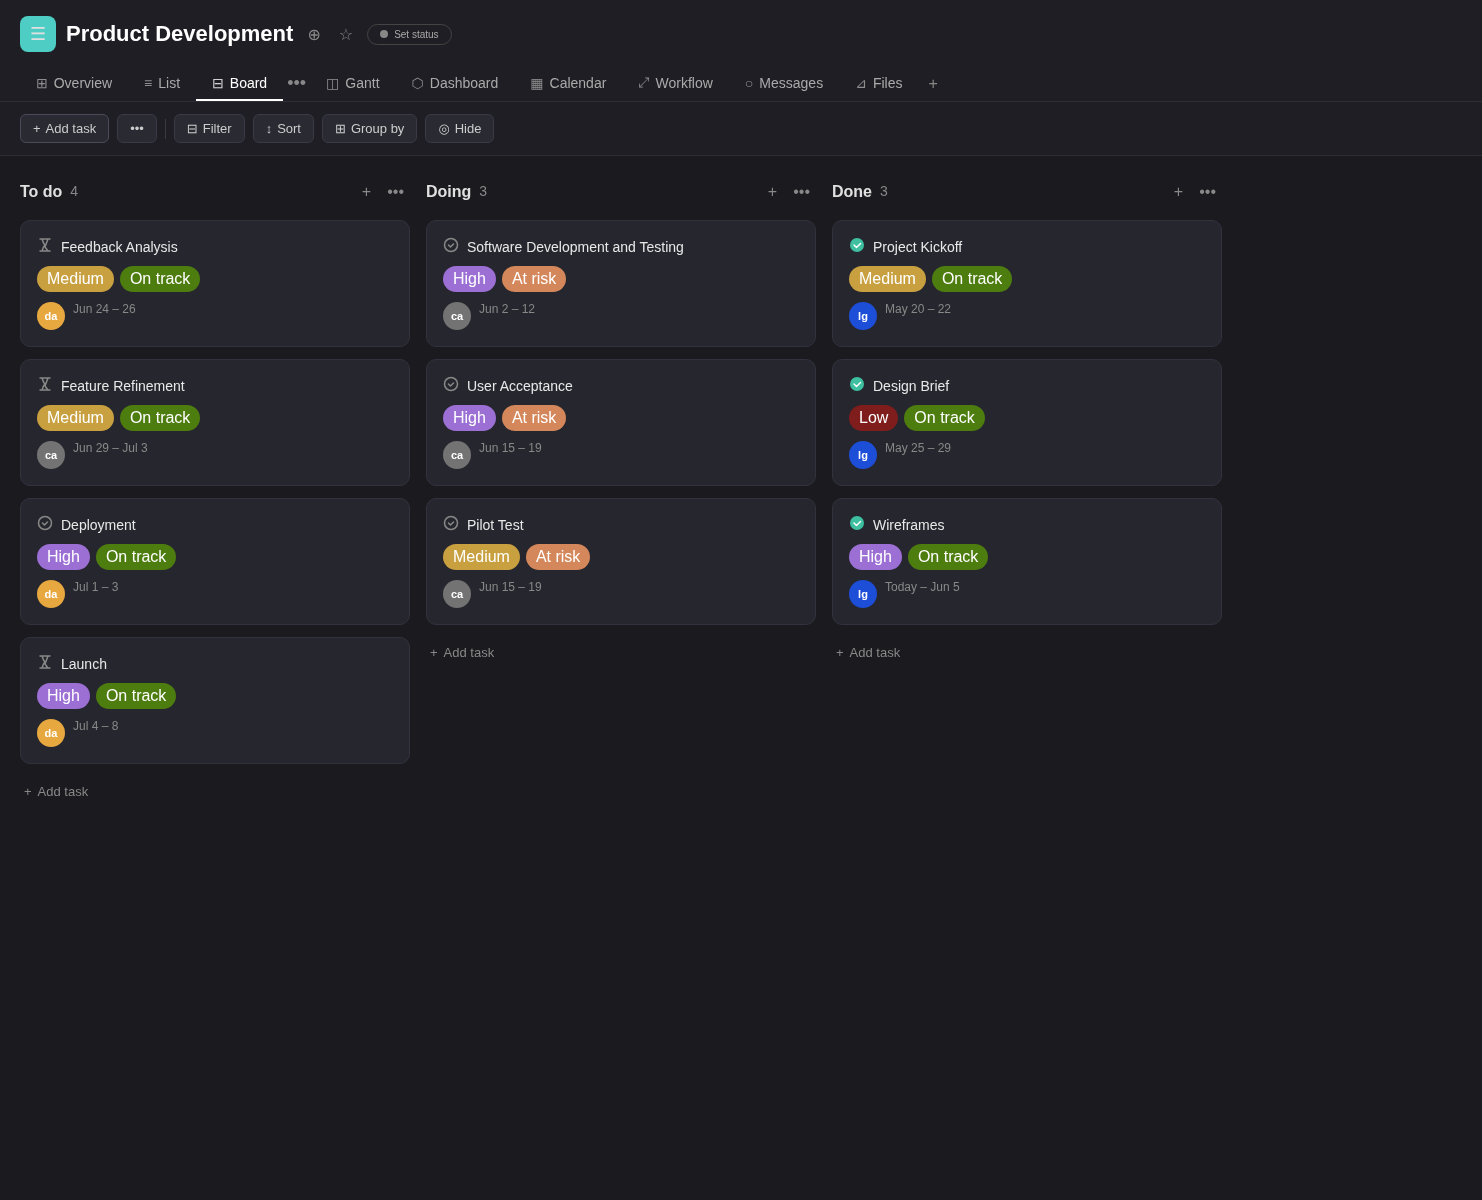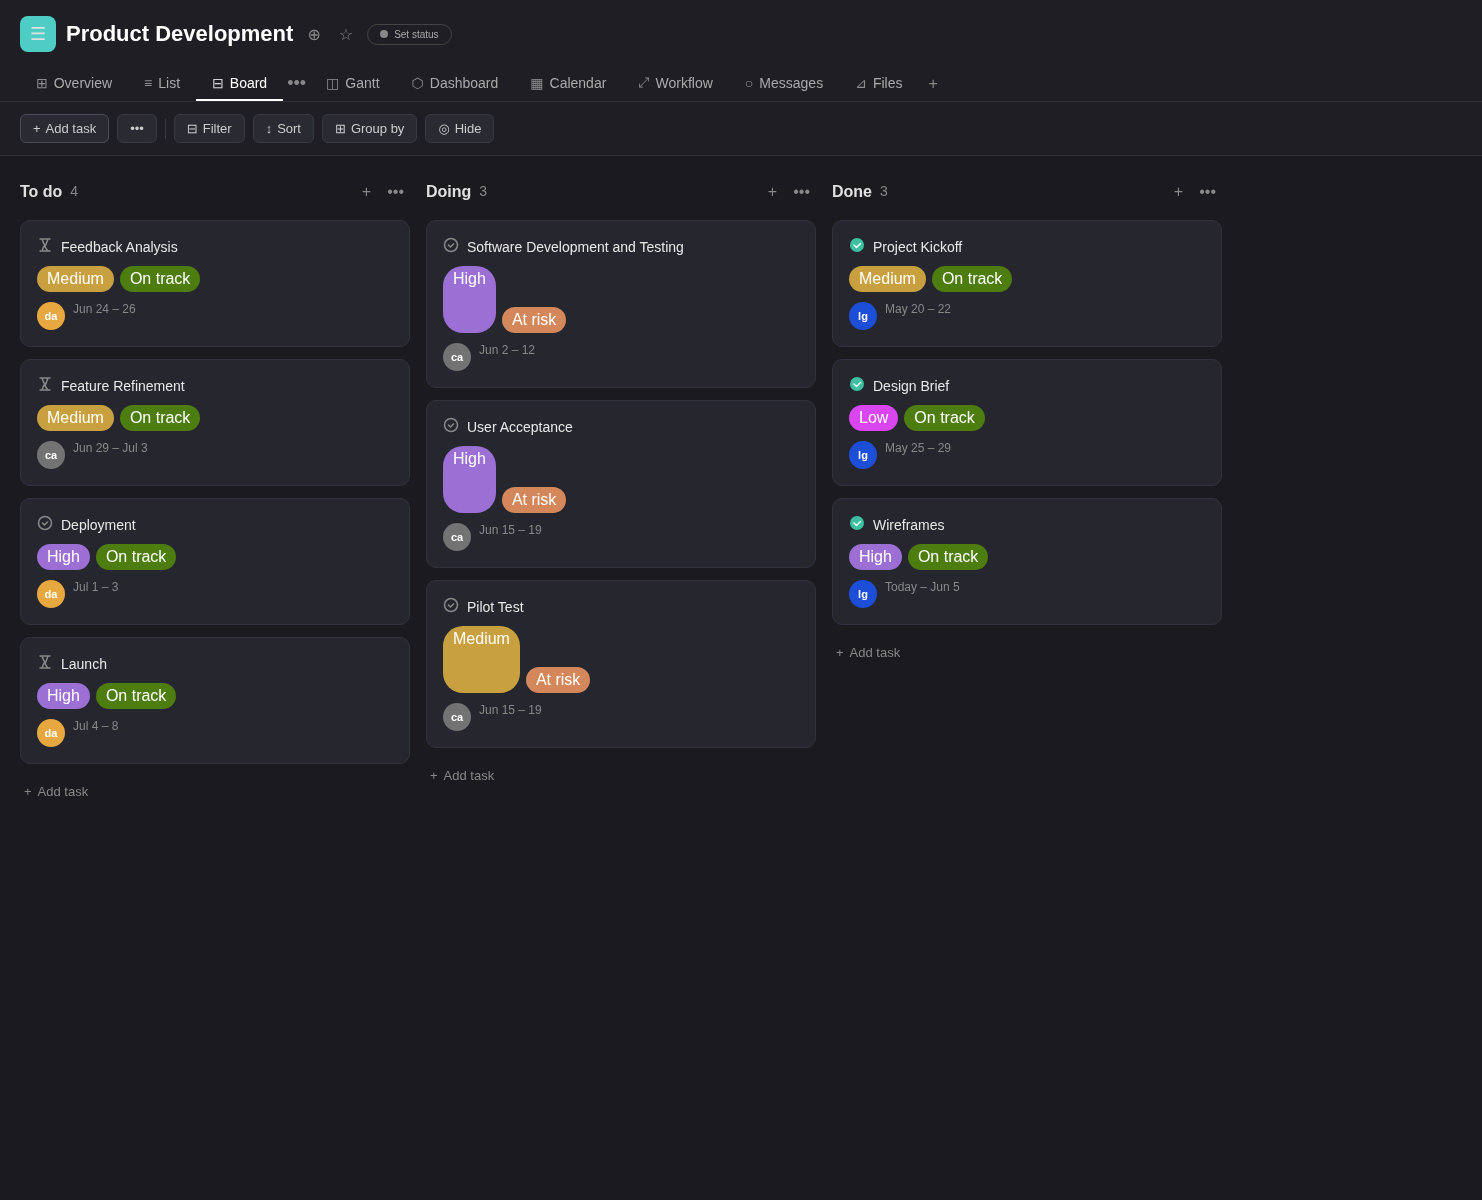--- a/index.html
+++ b/index.html
@@ -167,23 +167,23 @@
       display: flex; gap: 6px; flex-wrap: wrap;
     }
     .tag {
       padding: 4px 10px;
       border-radius: 20px;
       font-size: 16px;
       font-weight: 500;
     }
     .tag-medium { background: #c8a040; color: #fff; }
     .tag-high { background: #9b6fd4; color: #fff; }
-    .tag-low { background: #d946ef; color: #fff; }
+    .tag-low { background: #7f1d1d; color: #fff; }
     .tag-on-track { background: #4d7c0f; color: #fff; }
-    .tag-at-risk { background: #d4875a; color: #fff; margin-top: 41px; }
+    .tag-at-risk { background: #d4875a; color: #fff; }
 
     .card-footer {
       display: flex; gap: 8px;
     }
     .avatar {
       width: 28px; height: 28px;
       border-radius: 50%;
       display: flex; align-items: center; justify-content: center;
       font-size: 11px;
       font-weight: 600;

